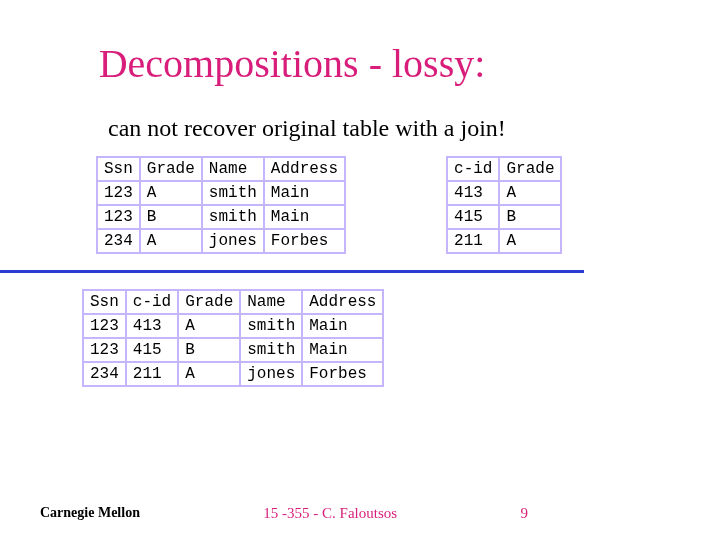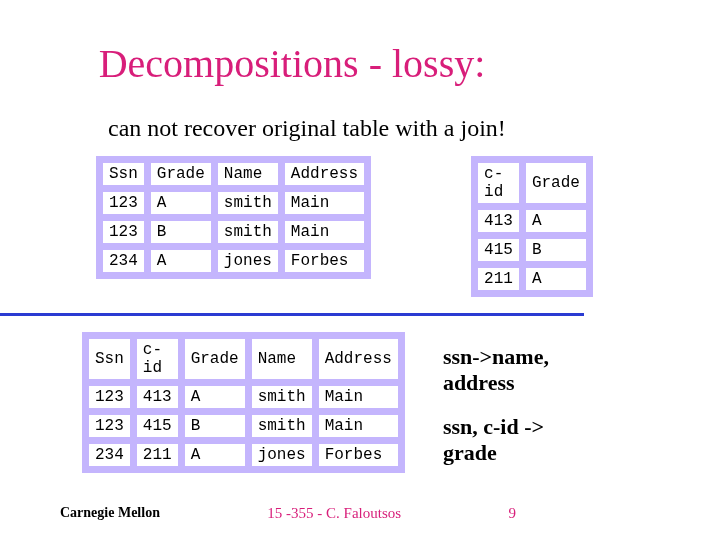--- a/index.html
+++ b/index.html
@@ -2,29 +2,29 @@
 <html><head>
 <meta charset="utf-8">
 <style>
   * { box-sizing: border-box; margin: 0; padding: 0; }
   html, body { width: 720px; height: 540px; background: #fff; font-family: "Times New Roman", Times, serif; color: #000; }
   .slide { position: relative; width: 584px; height: 540px; }
   .title { text-align: center; font-size: 40px; color: #d81e7a; padding-top: 40px; }
   .subtitle { font-size: 24px; margin: 28px 0 14px 108px; }
   .tables-row { display: flex; align-items: flex-start; margin-left: 96px; }
   .tbl { border-collapse: collapse; font-family: "Courier New", Courier, monospace; font-size: 16px; }
-  .tbl th, .tbl td { border: 7px solid #c4b5fd; padding: 2px 6px; text-align: left; font-weight: normal; }
+  .tbl th, .tbl td { border: 2px solid #c4b5fd; padding: 2px 6px; text-align: left; font-weight: normal; }
   .tbl th { font-weight: normal; }
   .t-left { }
   .t-right { margin-left: 100px; }
   .rule { border: none; border-top: 3px solid #2a3bd2; margin: 16px 0 16px 0; width: 100%; }
   .lower { display: flex; align-items: flex-start; margin-left: 82px; }
   .fdeps { font-family: "Times New Roman", Times, serif; font-size: 22px; font-weight: bold; margin-left: 38px; margin-top: 12px; }
   .fdeps div { margin-bottom: 18px; }
-  .footer { position: absolute; bottom: 18px; left: 0; right: 8px; display: flex; justify-content: space-between; padding: 0 60px; font-size: 14px; }
+  .footer { position: absolute; bottom: 18px; left: 0; right: 16px; display: flex; justify-content: space-between; padding: 0 40px; font-size: 14px; }
   .footer .left { font-family: "Times New Roman", Times, serif; font-weight: bold; font-size: 14px; }
   .footer .center { font-family: "Times New Roman", Times, serif; color: #d81e7a; font-size: 15px; }
   .footer .right { font-family: "Times New Roman", Times, serif; color: #d81e7a; font-size: 15px; }
 </style>
 </head>
 <body>
 
 <div class="slide">
 
   <div class="title">Decompositions - lossy:</div>
@@ -112,24 +112,20 @@
       <tr>
         <td>234</td>
         <td>211</td>
         <td>A</td>
         <td>jones</td>
         <td>Forbes</td>
       </tr>
     </tbody>
       </table>
 
-    <div class="fdeps">
-      <div>ssn-&gt;name, address</div>
-      <div>ssn, c-id -&gt; grade</div>
-    </div>
   </div>
 
   <div class="footer">
     <span class="left">Carnegie Mellon</span>
     <span class="center">15 -355 - C. Faloutsos</span>
     <span class="right">9</span>
   </div>
 
 </div>
 

